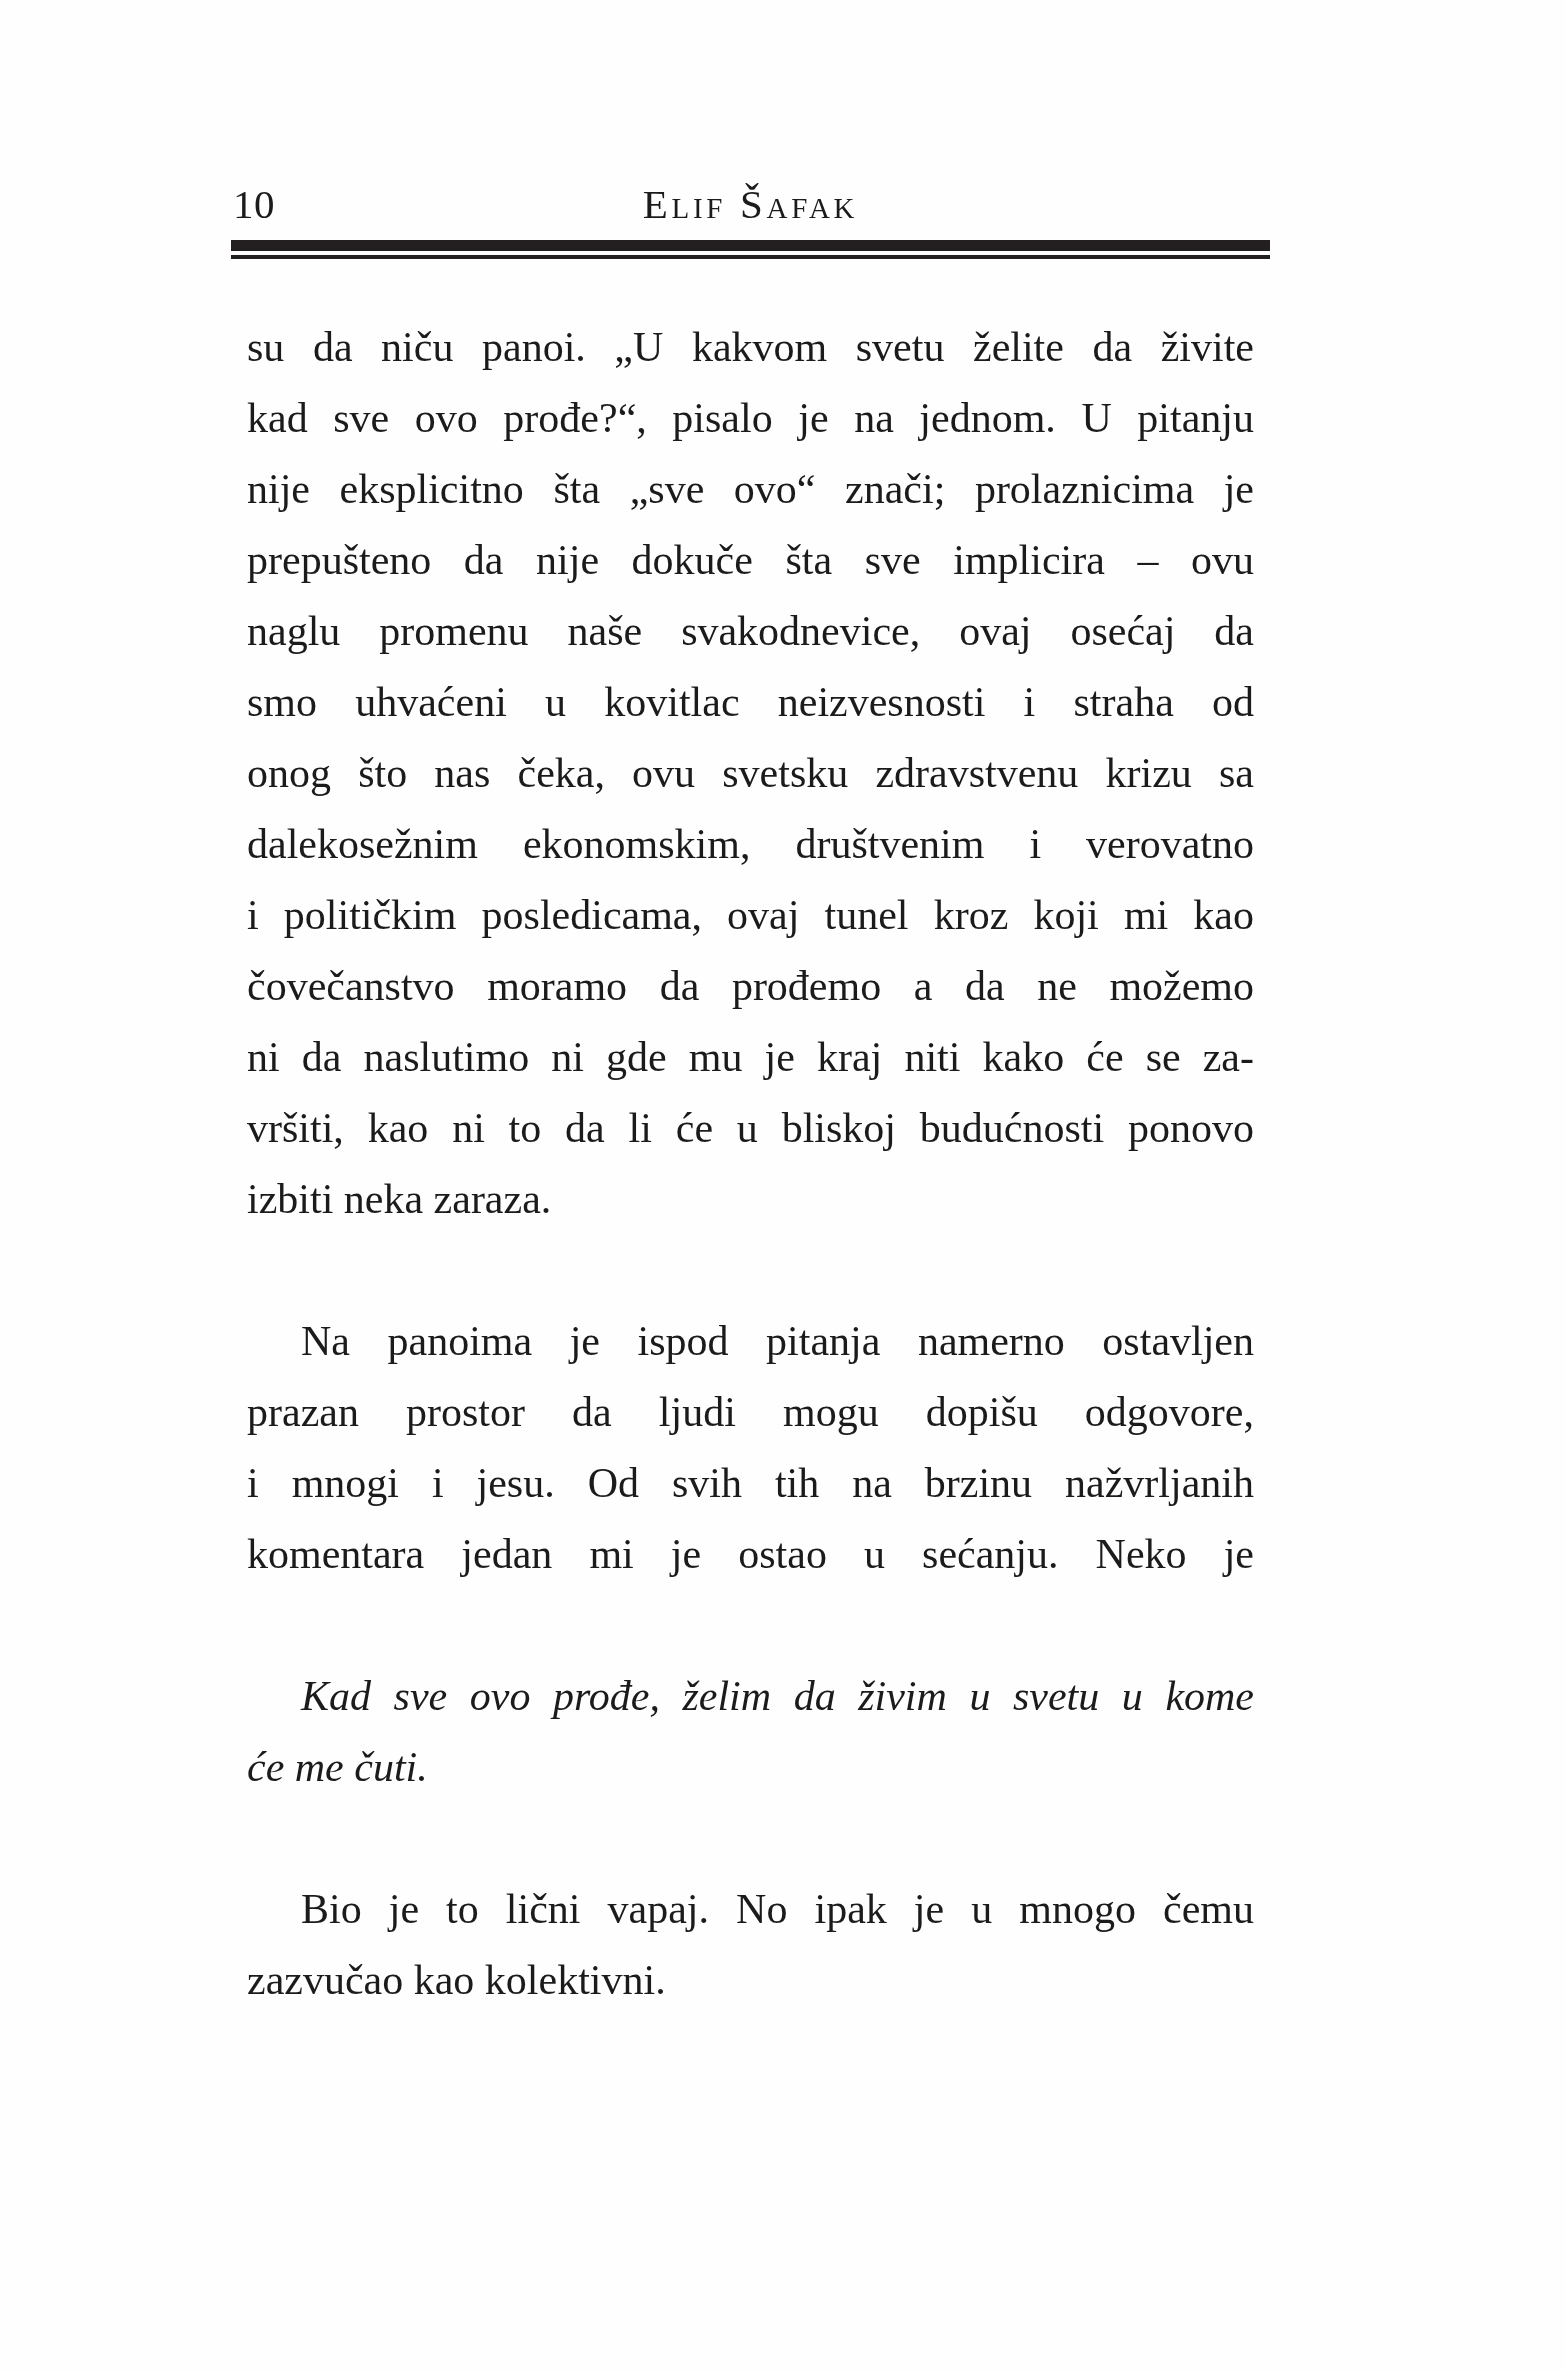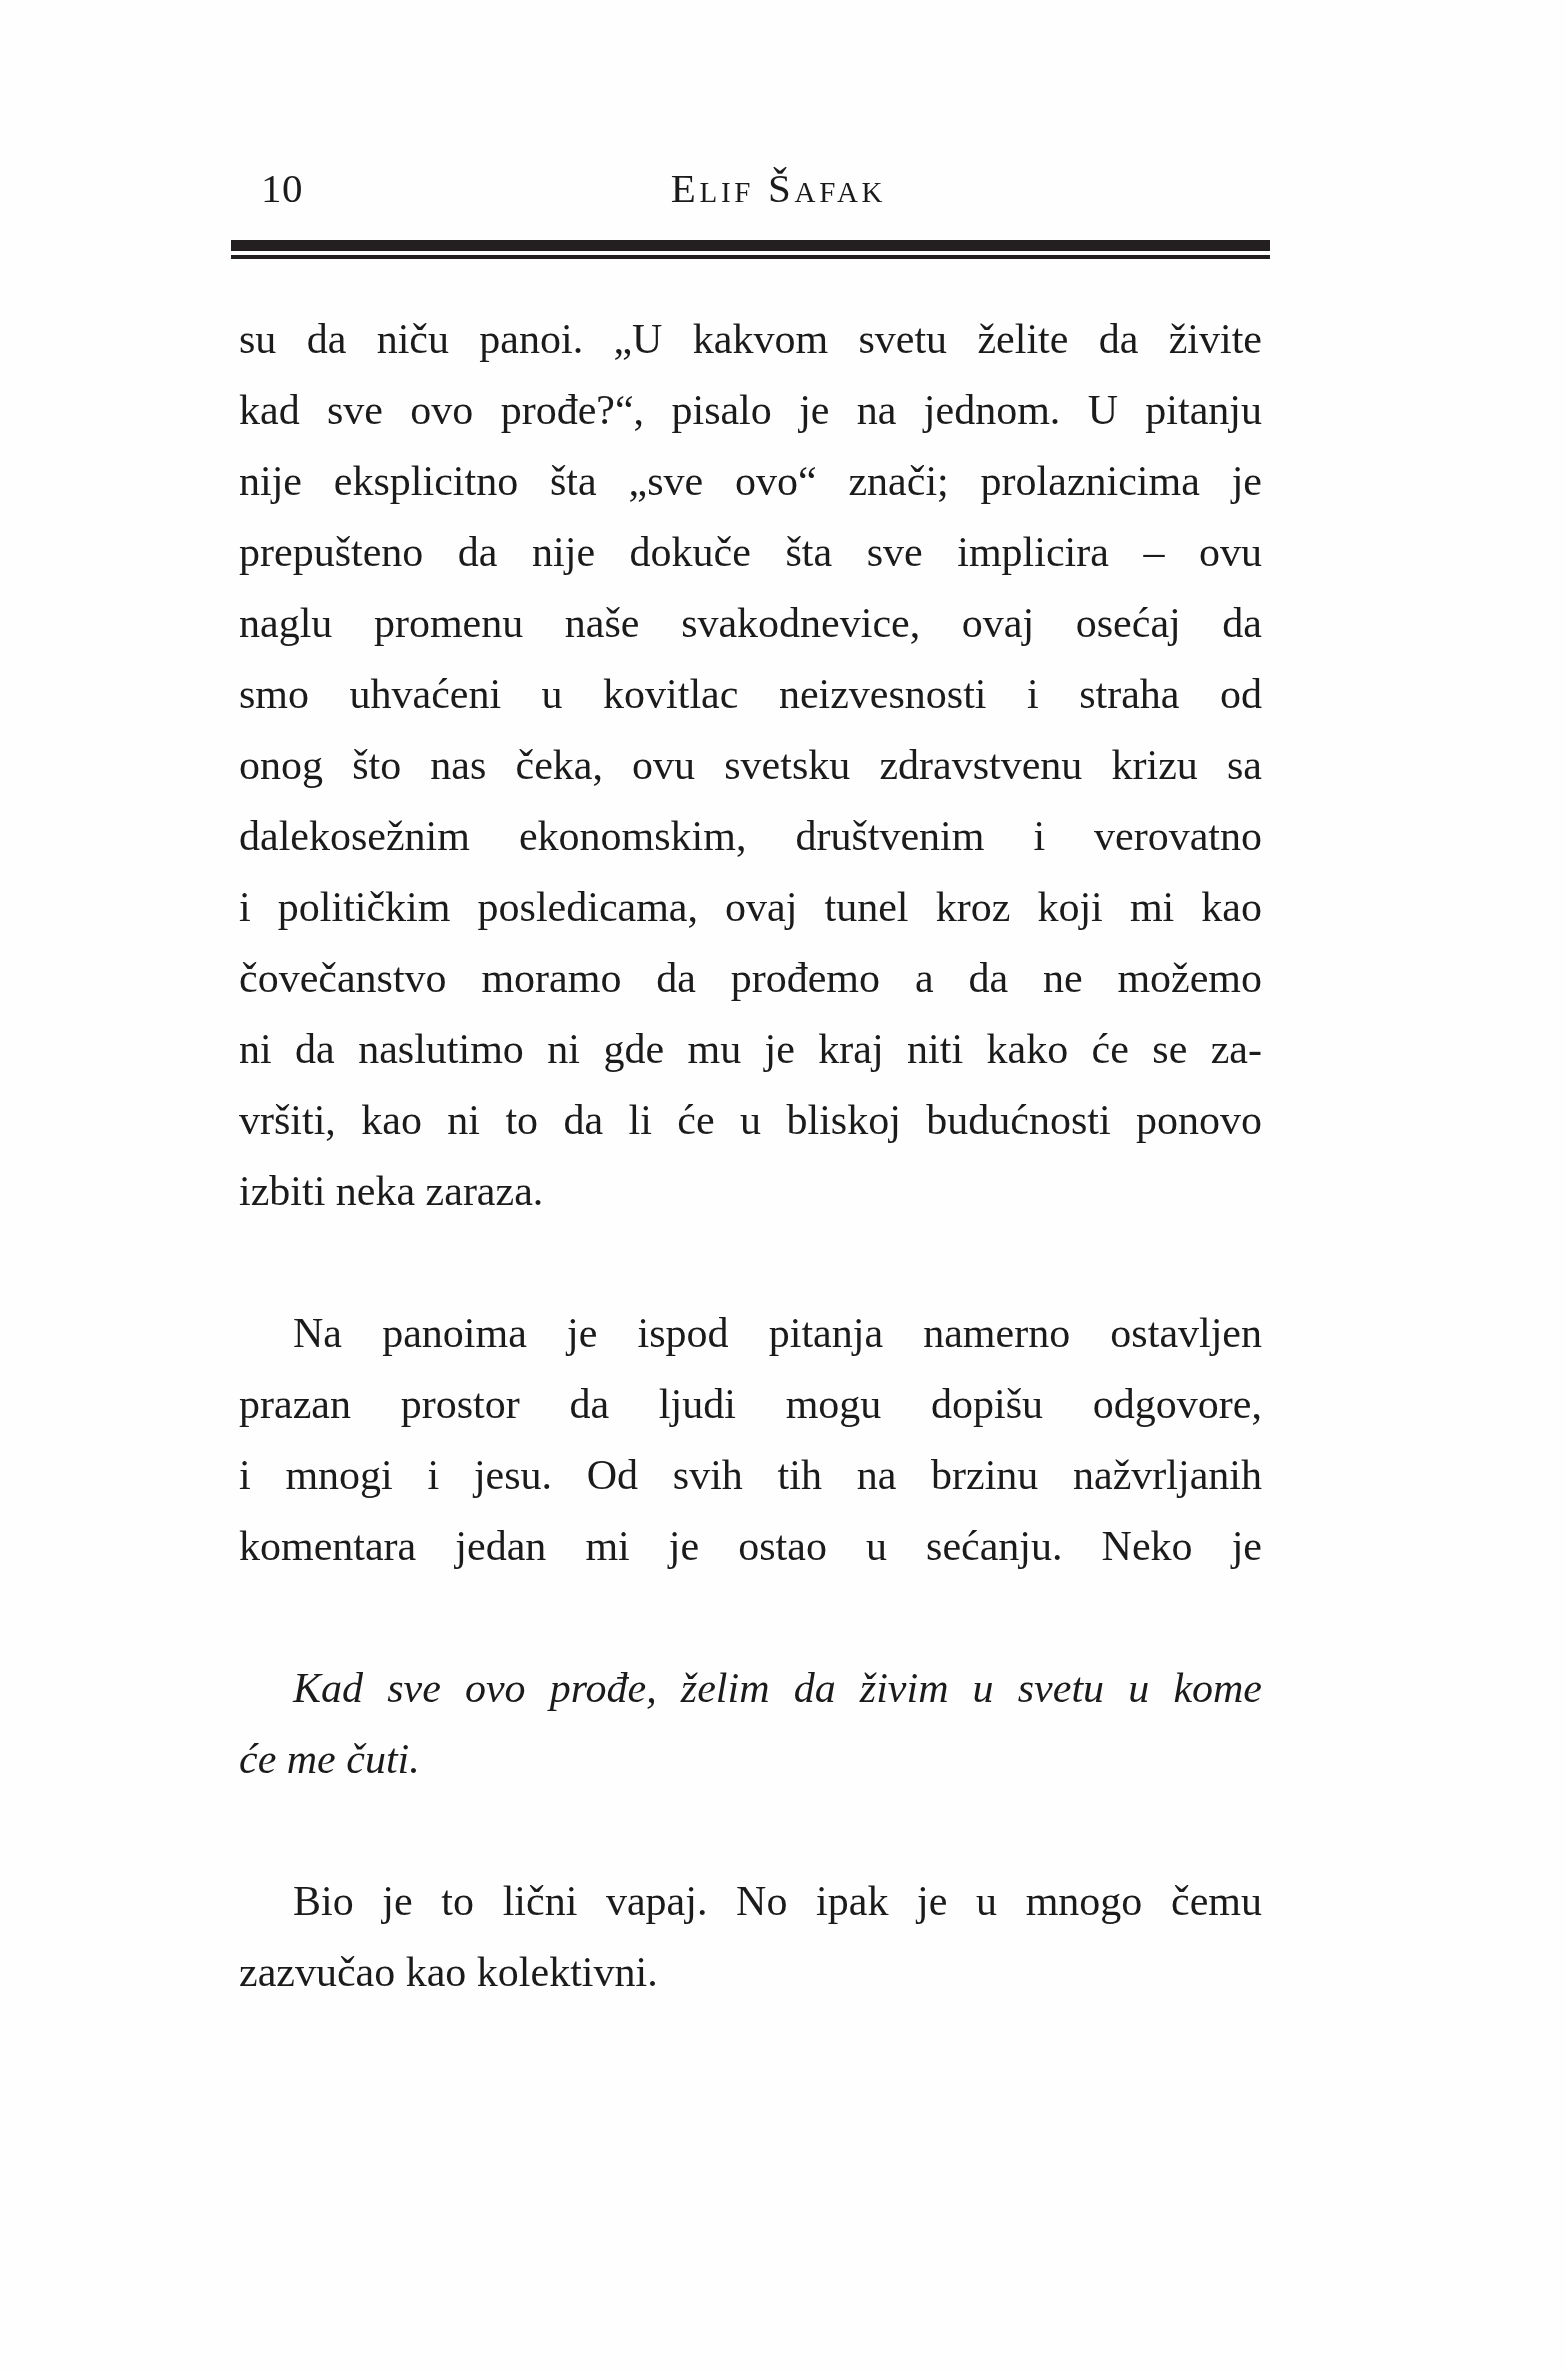--- a/index.html
+++ b/index.html
@@ -13,25 +13,24 @@
     height: 2373px;
     background: #fefefe;
     font-family: "Liberation Serif", "DejaVu Serif", serif;
     color: #1b1b1b;
     overflow: hidden;
   }
   
   .running-head {
     position: absolute;
     left: 231px;
-    top: 164px;
+    top: 180px;
     width: 1039px;
     height: 49px;
     line-height: 49px;
-    margin-left: 28px;
   }
   .folio {
     position: absolute;
     left: 2px;
     top: 0;
     font-size: 41px;
     letter-spacing: 0.01em;
   }
   .head-title {
     display: block;
@@ -56,21 +55,21 @@
     height: 3.9px;
     background: #231f20;
   }
   
   .page-body {
     position: absolute;
     left: 231px;
     top: 296px;
     width: 1039px;
   }
-  .para { margin: 8px; }
+  .para { margin: 16px; }
   .para + .para { margin-top: 71px; }   
   .para.italic { font-style: italic; }
   .line {
     height: 71px;
     line-height: 71px;
     font-size: 42px;
     text-align: justify;
     text-align-last: justify;
     white-space: normal;
     overflow: visible;

